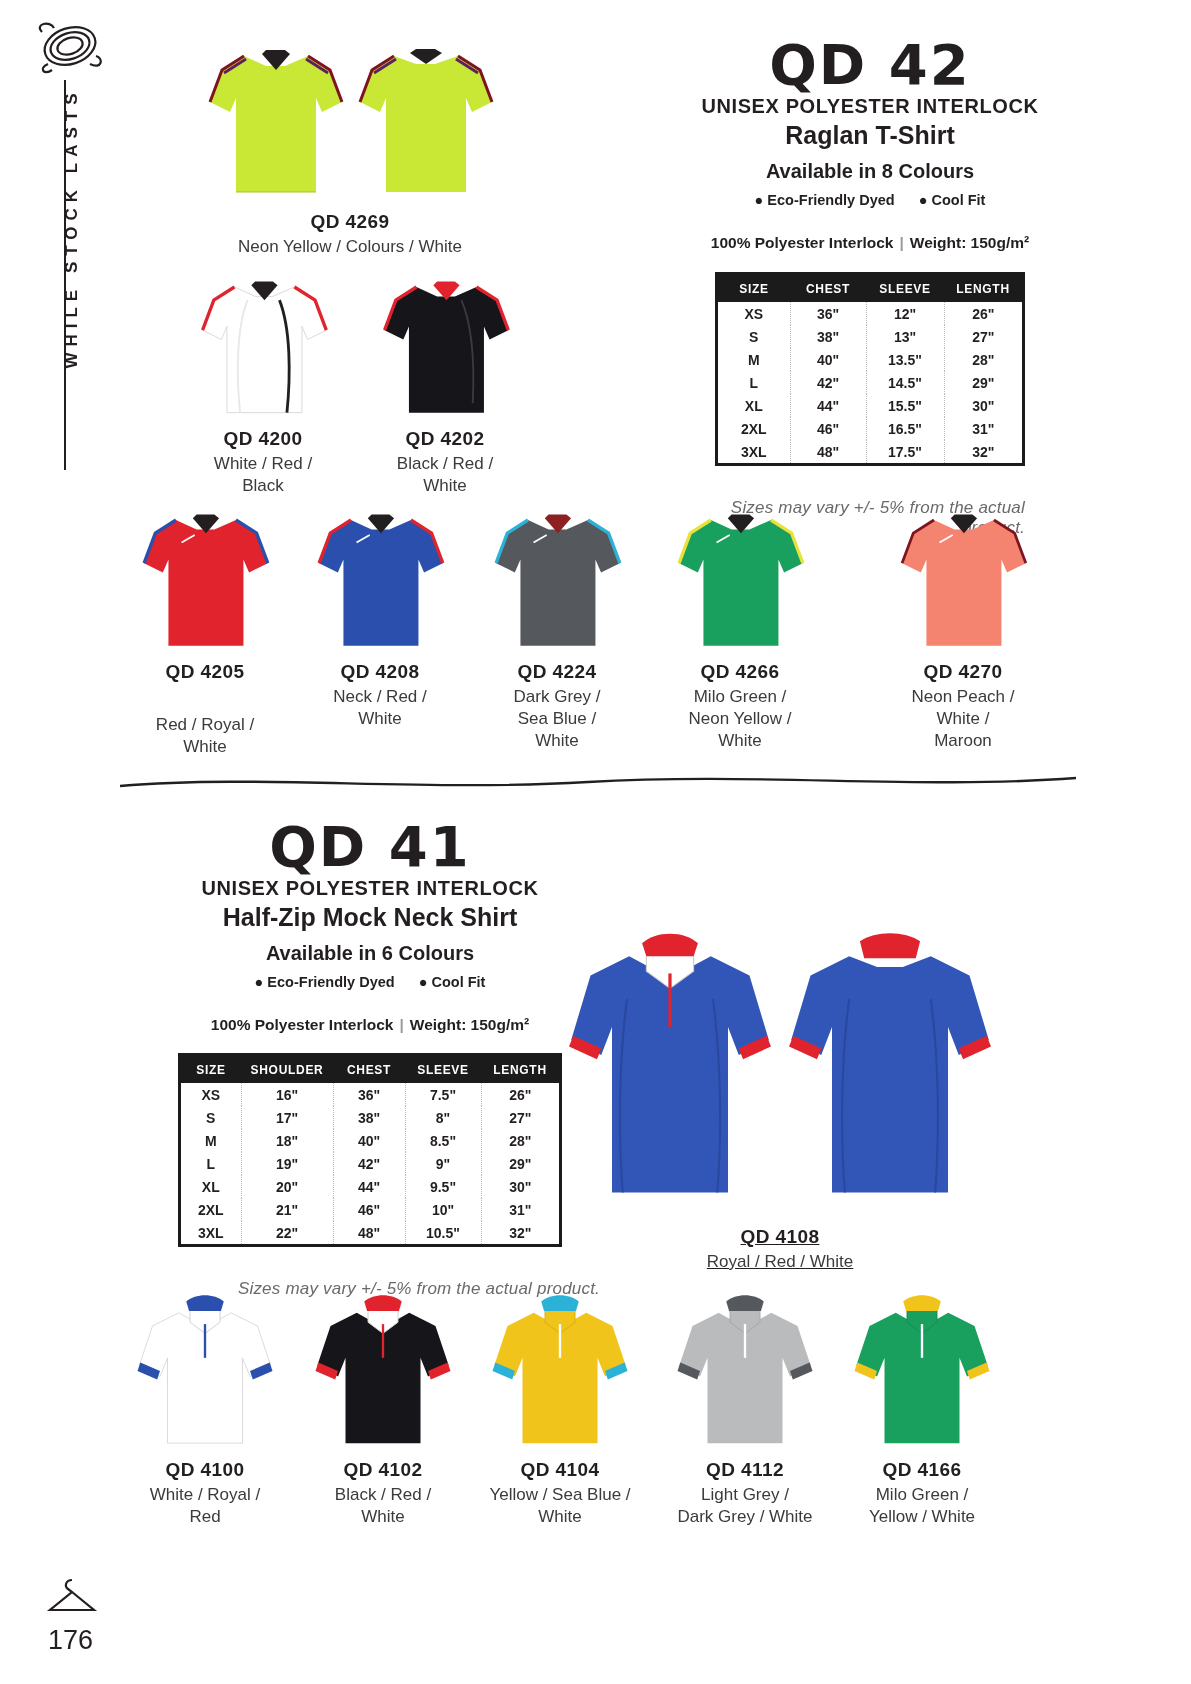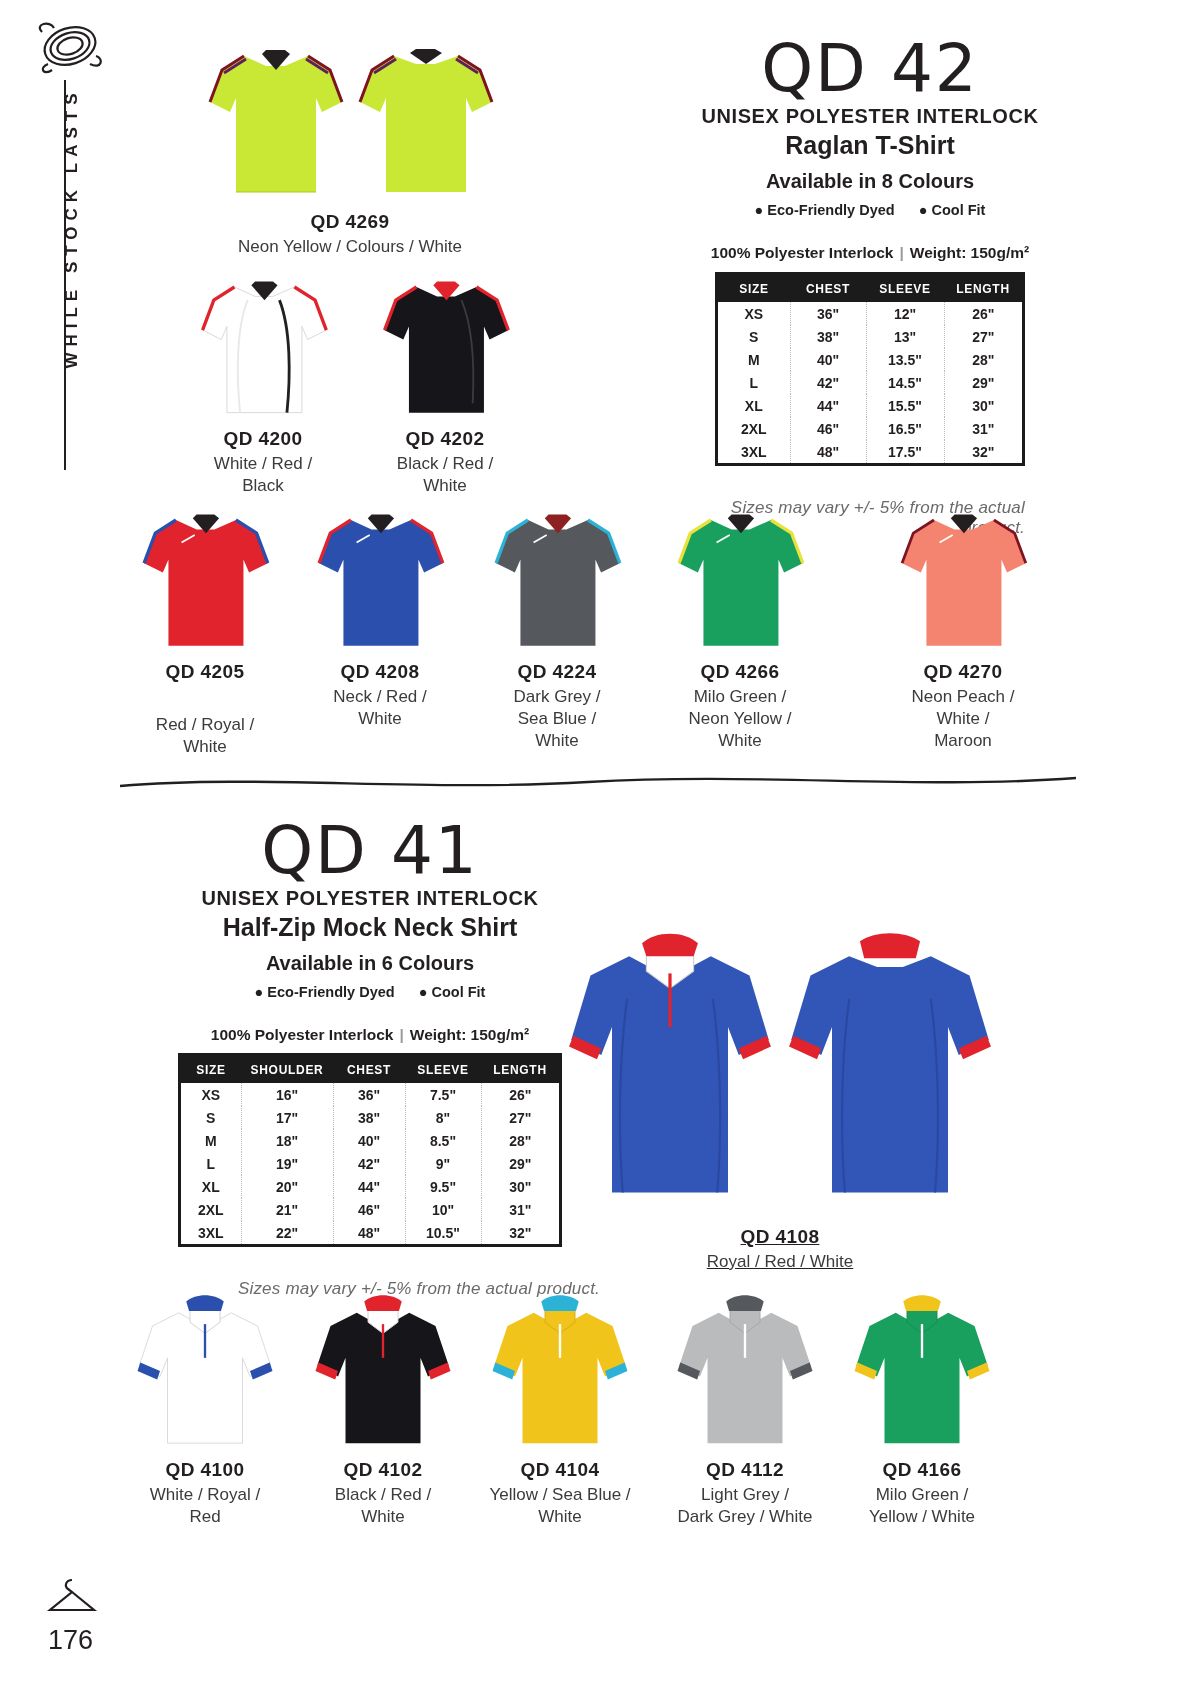--- a/index.html
+++ b/index.html
@@ -53,22 +53,22 @@
     line-height: 1.28;
     color: #3b3b3b;
     margin-top: 3px;
   }
   .prod .shirt-wrap { display: flex; justify-content: center; align-items: flex-end; }
 
   
   .headline { position: absolute; text-align: center; }
   .headline .big {
     font-family: "DejaVu Sans", sans-serif;
-    font-weight: 400;
-    font-size: 66px;
+    font-weight: 700;
+    font-size: 56px;
     letter-spacing: 2px;
     line-height: .95;
     color: #231f20;
   }
   .headline .sub1 {
     font-weight: bold;
     font-size: 20px;
     letter-spacing: .6px;
     margin-top: 4px;
   }

